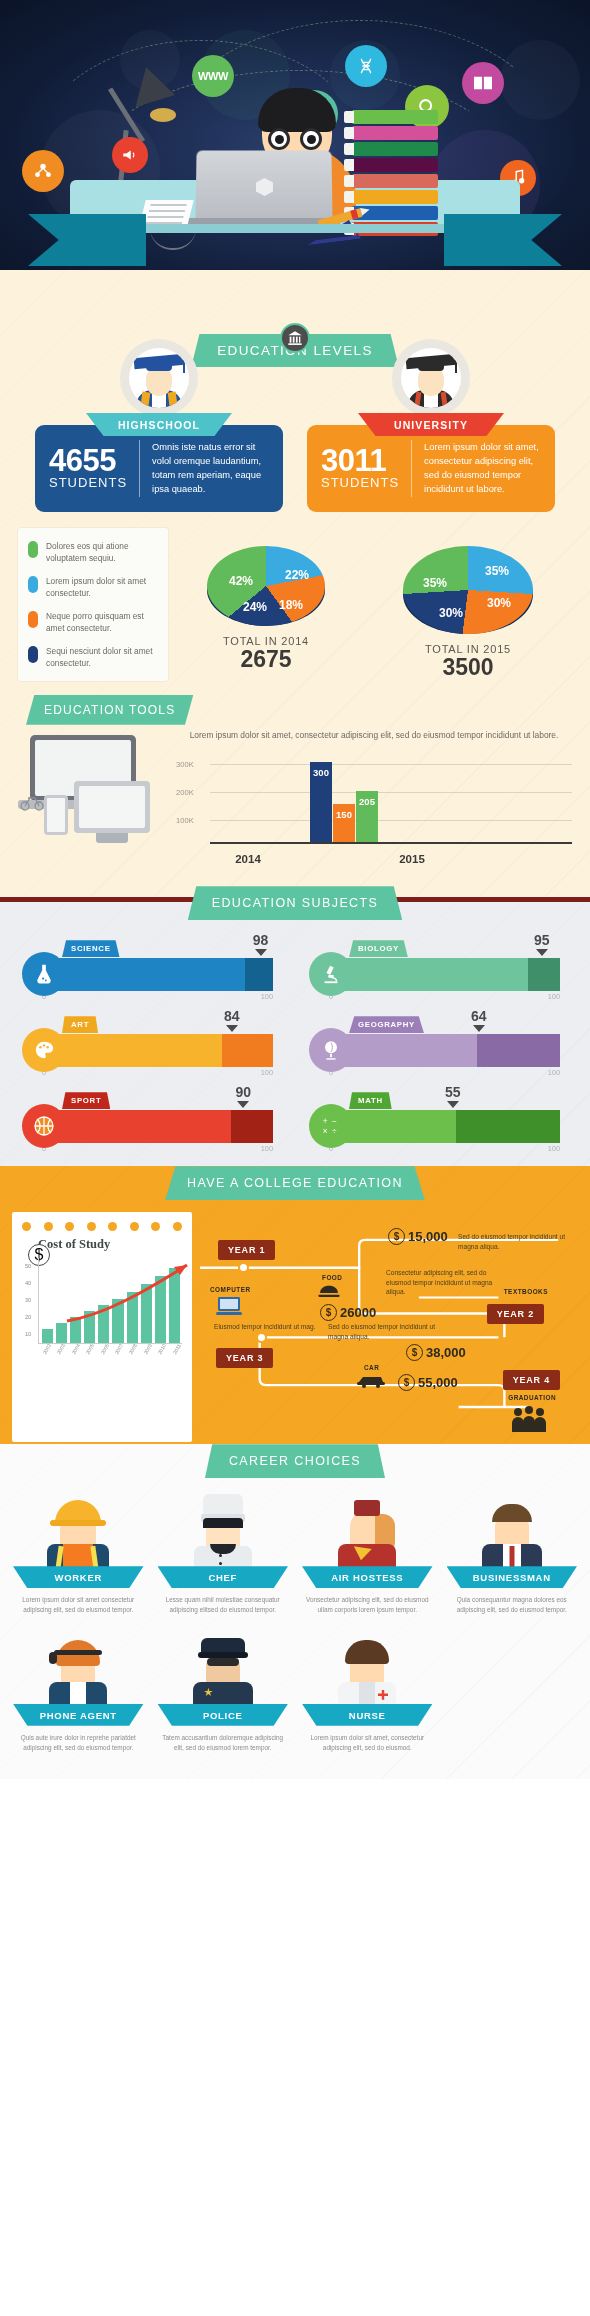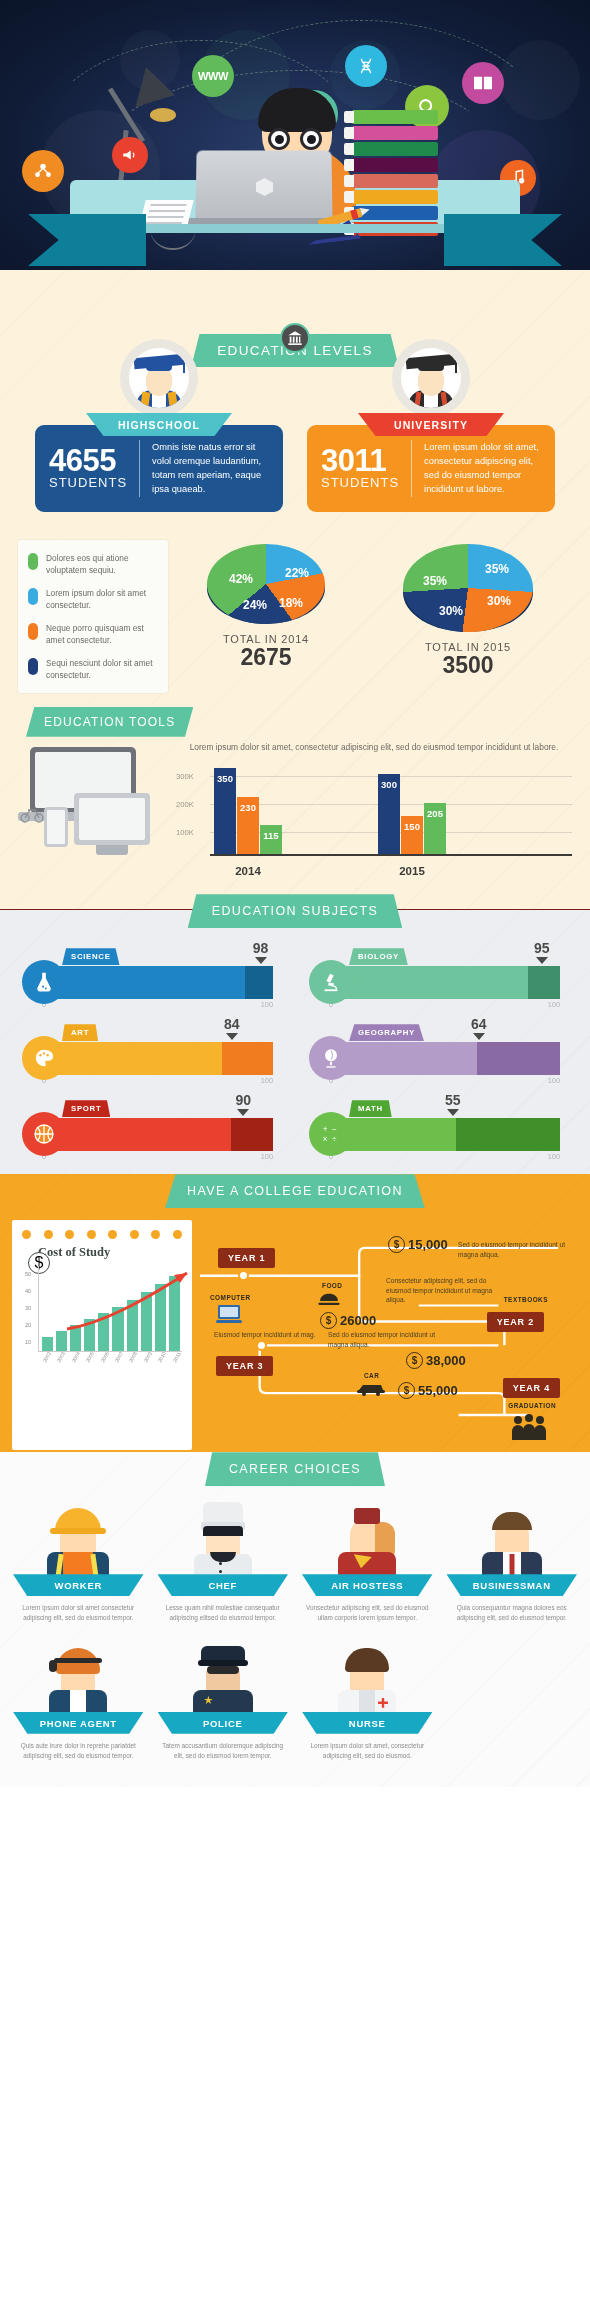--- a/index.html
+++ b/index.html
@@ -151,21 +151,21 @@
     display:flex; align-items:center; gap:12px; min-height:78px;
   }
   .lv-num { color:#fff; font-size:31px; font-weight:bold; line-height:.95;
             font-family:"Liberation Sans Narrow","Liberation Sans",sans-serif; letter-spacing:-.5px;}
   .lv-students { color:#fff; font-size:13px; letter-spacing:1px; opacity:.95;
                  font-family:"Liberation Sans Narrow","Liberation Sans",sans-serif;}
   .lv-divider { width:1px; align-self:stretch; background:rgba(255,255,255,.5); }
   .lv-text { color:#fff; font-size:9.3px; line-height:1.52; flex:1; }
 
   
-  .pie-block { display:flex; align-items:flex-start; padding:16px 18px 10px; position:relative;margin-top:12px; }
+  .pie-block { display:flex; align-items:flex-end; padding:16px 18px 10px; position:relative; }
   .legend { width:150px; background:#fbfbf8; border-radius:3px; padding:12px 10px; box-shadow:0 0 0 1px rgba(0,0,0,.03);}
   .legend-row { display:flex; gap:8px; margin-bottom:11px; }
   .legend-row:last-child { margin-bottom:0; }
   .legend-dot { width:10px; height:17px; border-radius:5px; flex:none; margin-top:1px;}
   .legend-txt { font-size:8.3px; line-height:1.45; color:#6d6a63; }
 
   .pies { flex:1; display:flex; justify-content:space-around; padding-top:4px;}
   .pie-col { text-align:center; }
   .pie { position:relative; width:124px; height:86px; margin:0 auto; }
   .pie .disc { position:absolute; inset:0; border-radius:50%; }
@@ -205,21 +205,21 @@
   .bargroup { display:flex; align-items:flex-end; gap:1px; }
   .bar { width:22px; position:relative; }
   .bar span { position:absolute; left:0; right:0; top:5px; text-align:center; color:#fff; font-size:9.5px; font-weight:bold;
               font-family:"Liberation Sans Narrow","Liberation Sans",sans-serif;}
   .axis { position:absolute; left:34px; right:0; bottom:0; height:2px; background:#3b3a38; }
   .xlabels { display:flex; padding-left:38px; margin-top:5px; }
   .xlabel { font-size:11.5px; color:#3b3a38; font-weight:bold;
             font-family:"Liberation Sans Narrow","Liberation Sans",sans-serif;}
 
   
-  .grey { background:#eceef1; position:relative; padding-bottom:22px; border-top:1px solid #7f1d1d;}
+  .grey { background:#eceef1; position:relative; padding-bottom:22px; border-top:5px solid #7f1d1d;}
   .subjects { display:flex; flex-wrap:wrap; padding:14px 8px 0; }
   .subject { width:50%; position:relative; height:76px; }
   .sbj-icon { position:absolute; left:14px; top:18px; width:44px; height:44px; border-radius:50%;
               display:flex; align-items:center; justify-content:center; z-index:3;}
   .sbj-track { position:absolute; left:34px; top:24px; right:22px; height:33px; }
   .sbj-fill { position:absolute; left:0; top:0; bottom:0; }
   .sbj-rest { position:absolute; top:0; bottom:0; right:0; }
   .sbj-tab { position:absolute; left:54px; top:6px; z-index:4; color:#fff; font-size:7.8px; font-weight:bold;
              letter-spacing:.7px; padding:4px 9px; border-radius:3px 3px 0 0;
              clip-path: polygon(7% 0, 93% 0, 100% 100%, 0 100%); }
@@ -543,31 +543,20 @@
       <div class="chart-area">
         <div class="chart-note">Lorem ipsum dolor sit amet, consectetur adipiscing elit, sed do eiusmod tempor incididunt ut labore.</div>
         <div class="chart">
           <div class="gridline" style="top:16px;"></div>
             <div class="gridlabel" style="top:16px;">300K</div>
           <div class="gridline" style="top:44px;"></div>
             <div class="gridlabel" style="top:44px;">200K</div>
           <div class="gridline" style="top:72px;"></div>
             <div class="gridlabel" style="top:72px;">100K</div>
           <div class="bars">
-            <div class="bargroup">
-              <div class="bar" style="height:88px;background:#1e3f7a;">
-                  <span>350</span>
-                </div>
-              <div class="bar" style="height:59px;background:#f47b20;">
-                  <span>230</span>
-                </div>
-              <div class="bar" style="height:31px;background:#62bb5a;">
-                  <span>115</span>
-                </div>
-            </div>
             <div style="width:96px"></div>
             <div class="bargroup">
               <div class="bar" style="height:82px;background:#1e3f7a;">
                   <span>300</span>
                 </div>
               <div class="bar" style="height:40px;background:#f47b20;">
                   <span>150</span>
                 </div>
               <div class="bar" style="height:53px;background:#62bb5a;">
                   <span>205</span>

